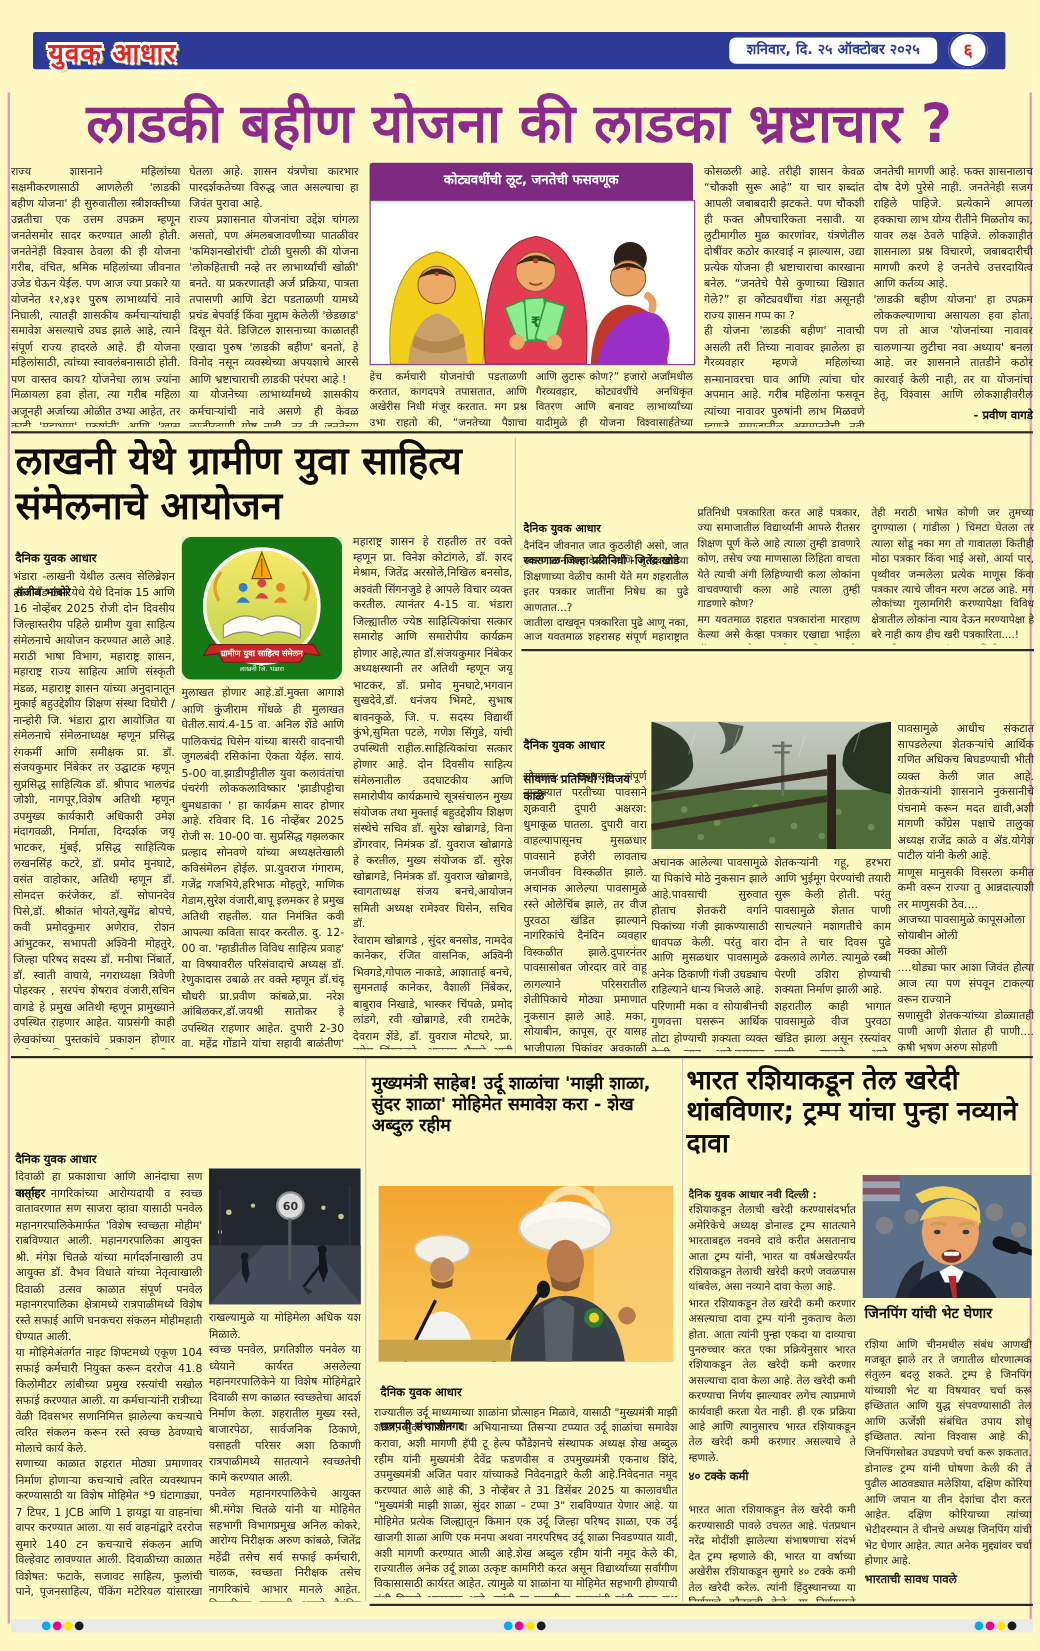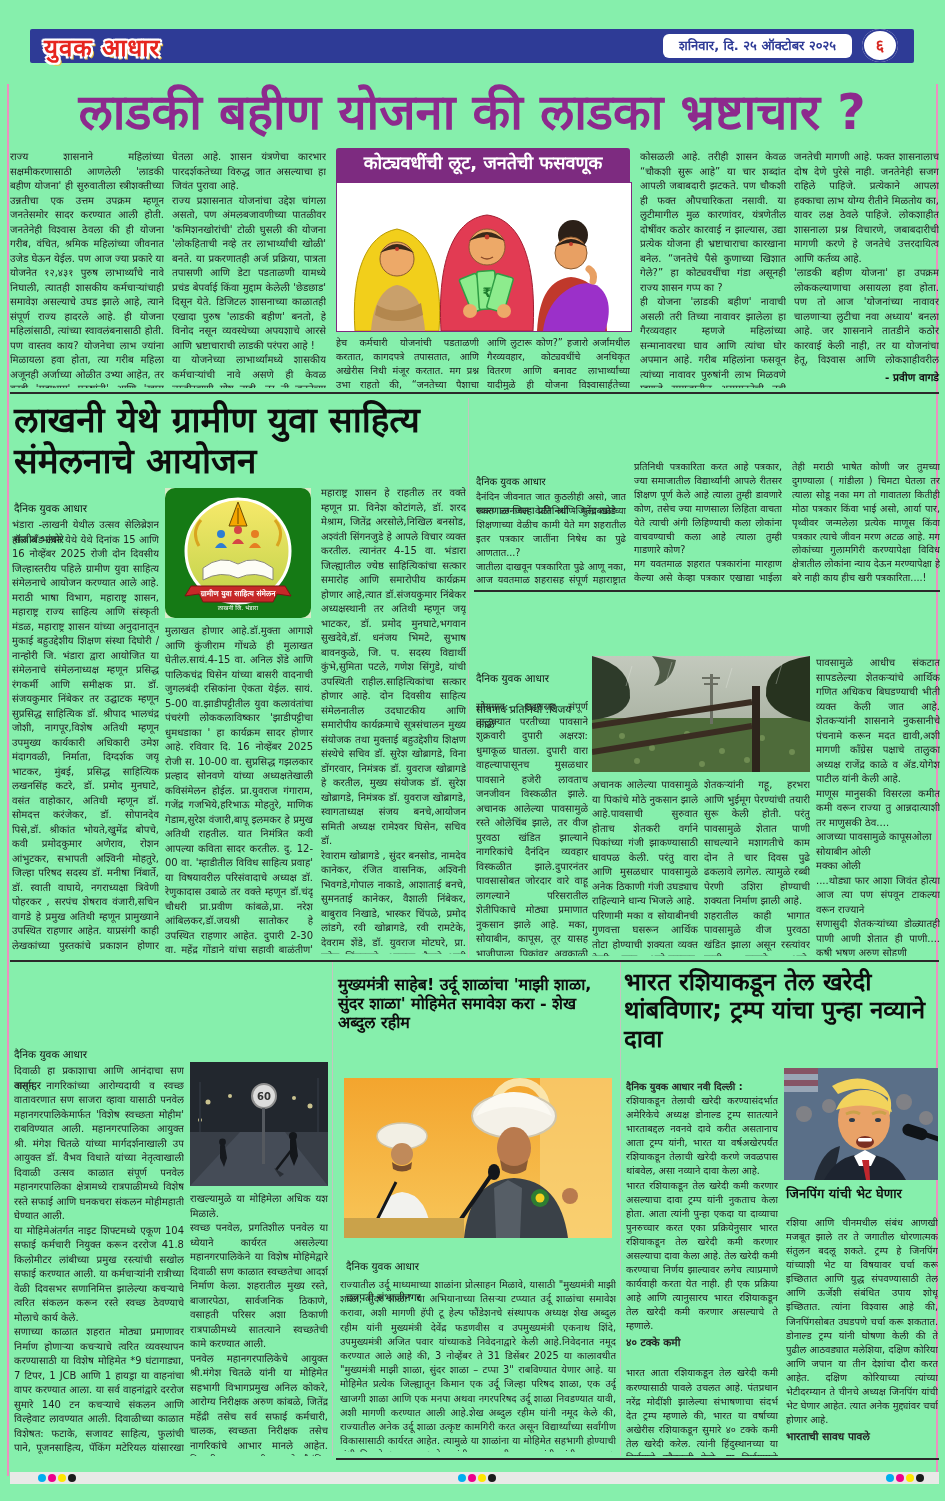--- a/index.html
+++ b/index.html
@@ -1,34 +1,34 @@
 <!DOCTYPE html>
 <html lang="mr"><head>
 <meta charset="utf-8">
 <style>
   html,body{margin:0;padding:0;background:#f2f0ec;}
-  .page{position:relative;width:945px;height:1501px;background:#86efac;margin:0 auto;overflow:hidden;
+  .page{position:relative;width:945px;height:1501px;background:#fef9c3;margin:0 auto;overflow:hidden;
         font-family:"DejaVu Sans","Liberation Sans",sans-serif;color:#1c1c1c;}
   .abs{position:absolute;}
   .side-rule{position:absolute;top:84px;width:2px;height:1392px;background:#ec8fc0;}
   
   .masthead{position:absolute;left:30px;top:29px;width:884px;height:34px;background:#2e3b96;border-radius:2px;}
   .mast-logo{position:absolute;left:14px;top:1px;font-size:24px;font-weight:bold;color:#e6251f;letter-spacing:1px;
     text-shadow:-2px -1px 0 #fff,2px -1px 0 #fff,-2px 2px 0 #fff,2px 2px 0 #fff,-1px -2px 0 #fff,1px -2px 0 #fff,3px 3px 0 rgba(240,200,60,.9);}
   .mast-date{position:absolute;right:62px;top:5px;height:24px;line-height:24px;background:#fff;border-radius:6px;
     padding:0 16px;color:#2e3b96;font-weight:bold;font-size:13px;}
   .page-badge{position:absolute;right:16px;top:0px;width:36px;height:33px;background:#fff;border-radius:50%;
     text-align:center;line-height:33px;color:#d6251f;font-weight:bold;font-size:16px;box-shadow:0 0 0 2px #2e3b96 inset;}
   
   .hl-main{position:absolute;left:30px;top:86px;width:884px;text-align:center;font-size:49px;font-weight:bold;
     color:#8d2a8d;line-height:1.1;}
   .hl-black{font-weight:bold;color:#0d0d0d;text-align:left;line-height:1.18;}
   
   .col{position:absolute;font-size:10px;line-height:1.45;text-align:justify;white-space:pre-line;overflow:hidden;color:#232323;}
-  .byline{font-weight:normal;font-size:10.5px;line-height:1.45;color:#111;white-space:pre-line;}
+  .byline{font-weight:bold;font-size:10.5px;line-height:1.45;color:#111;white-space:pre-line;}
   .kicker{position:absolute;background:#7d2b80;color:#fff;font-weight:bold;text-align:center;border-radius:3px;}
   .photo-frame{position:absolute;overflow:hidden;background:#ddd;}
   .rule-dark{position:absolute;background:#2a2a2a;}
   .rule-light{position:absolute;background:#c4c4c0;}
   .author-line{position:absolute;font-weight:bold;font-size:10.5px;text-align:right;color:#111;}
   .caption{font-weight:bold;font-size:13px;color:#111;}
   .subhead{font-weight:bold;font-size:10.5px;margin:2px 0;}
   
   .print-bar{position:absolute;left:10px;top:1472px;width:929px;height:12px;background:#e9e9e7;}
   .dots{position:absolute;top:2px;display:flex;gap:2px;}
@@ -47,21 +47,21 @@
     <div class="mast-date">शनिवार, दि. २५ ऑक्टोबर २०२५</div>
     <div class="page-badge">६</div>
   </div>
 
   <div class="hl-main">लाडकी बहीण योजना की लाडका भ्रष्टाचार ?</div>
   <div class="col" style="left:10px;top:150px;width:154px;height:238px">राज्य शासनाने महिलांच्या सक्षमीकरणासाठी आणलेली 'लाडकी बहीण योजना' ही सुरुवातीला स्त्रीशक्तीच्या उन्नतीचा एक उत्तम उपक्रम म्हणून जनतेसमोर सादर करण्यात आली होती. जनतेनेही विश्वास ठेवला की ही योजना गरीब, वंचित, श्रमिक महिलांच्या जीवनात उजेड घेऊन येईल. पण आज ज्या प्रकारे या योजनेत १२,४३१ पुरुष लाभार्थ्यांचे नावे निघाली, त्यातही शासकीय कर्मचाऱ्यांचाही समावेश असल्याचे उघड झाले आहे, त्याने संपूर्ण राज्य हादरले आहे. ही योजना महिलांसाठी, त्यांच्या स्वावलंबनासाठी होती. पण वास्तव काय? योजनेचा लाभ ज्यांना मिळायला हवा होता, त्या गरीब महिला अजूनही अर्जाच्या ओळीत उभ्या आहेत, तर काही 'महाभाग' पुरुषांनी' आणि 'खास साखरपेणी केलेल्या अधिकाऱ्यांनी' कोट्यवधींचा गंडा घालून</div>
   <div class="col" style="left:172px;top:150px;width:154px;height:238px">घेतला आहे. शासन यंत्रणेचा कारभार पारदर्शकतेच्या विरुद्ध जात असल्याचा हा जिवंत पुरावा आहे.
 राज्य प्रशासनात योजनांचा उद्देश चांगला असतो, पण अंमलबजावणीच्या पातळीवर 'कमिशनखोरांची' टोळी घुसली की योजना 'लोकहिताची नव्हे तर लाभार्थ्यांची खोळी' बनते. या प्रकरणातही अर्ज प्रक्रिया, पात्रता तपासणी आणि डेटा पडताळणी यामध्ये प्रचंड बेपर्वाई किंवा मुद्दाम केलेली 'छेडछाड' दिसून येते. डिजिटल शासनाच्या काळातही एखादा पुरुष 'लाडकी बहीण' बनतो, हे विनोद नसून व्यवस्थेच्या अपयशाचे आरसे आणि भ्रष्टाचाराची लाडकी परंपरा आहे !
 या योजनेच्या लाभार्थ्यांमध्ये शासकीय कर्मचाऱ्यांची नावे असणे ही केवळ लाजीरवाणी गोष्ट नाही, तर ती जनतेच्या पैशावरचा थेट डाका आणि दुहेरी गुन्हा आहे.</div>
 
-  <div class="kicker" style="left:336px;top:148px;width:294px;height:40px;line-height:30px;font-size:18px">कोट्यवधींची लूट, जनतेची फसवणूक</div>
+  <div class="kicker" style="left:336px;top:148px;width:294px;height:40px;line-height:30px;font-size:12px">कोट्यवधींची लूट, जनतेची फसवणूक</div>
   <div class="photo-frame" style="left:336px;top:182px;width:294px;height:148px;background:#fff;border:1px solid #7d2b80">
     <svg width="294" height="148" viewBox="0 0 294 148" xmlns="http://www.w3.org/2000/svg">
       <rect width="294" height="148" fill="#ffffff"></rect>
 
       <path d="M18,148 C14,92 28,52 60,46 C92,52 106,92 102,148 Z" fill="#f2cf1b" stroke="#b89a00" stroke-width="1"></path>
       <circle cx="60" cy="76" r="17" fill="#eda968" stroke="#8a5a30" stroke-width="1"></circle>
       <path d="M43,70 Q60,52 77,70 Q60,62 43,70 Z" fill="#3a2a1a"></path>
       <circle cx="60" cy="66" r="2" fill="#c0392b"></circle>
       <path d="M34,148 C36,118 48,104 60,102 C74,104 86,118 88,148 Z" fill="#c9a06b"></path>
       <path d="M40,122 Q60,134 84,120 L86,132 Q60,144 38,132 Z" fill="#b3874e"></path>

